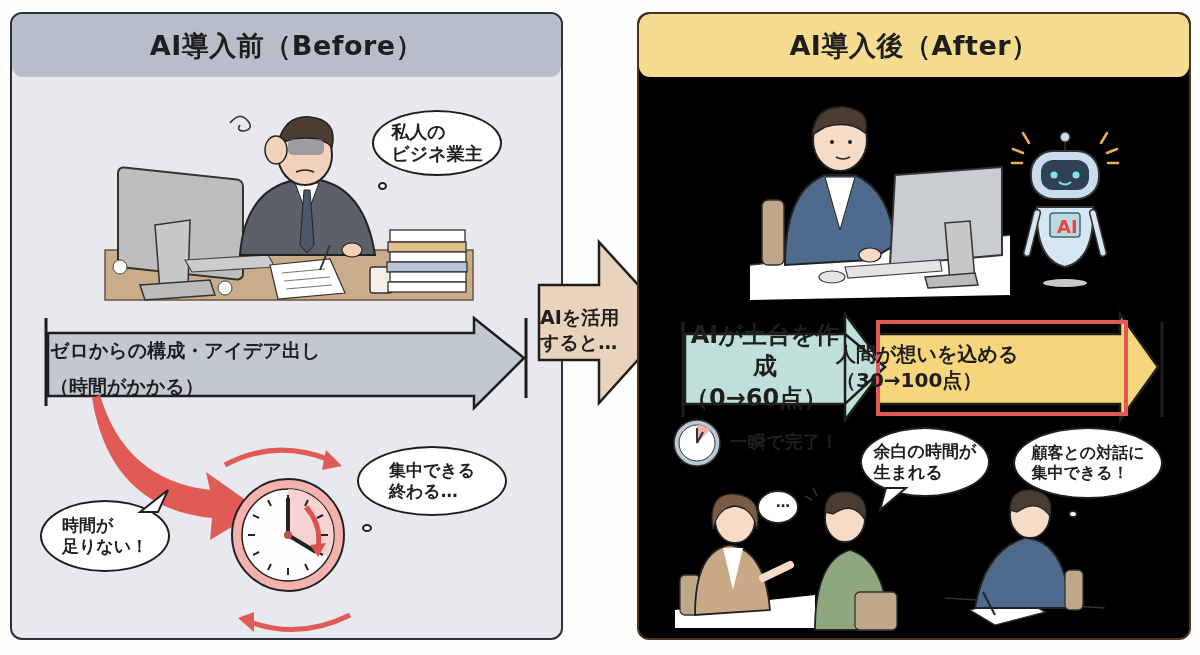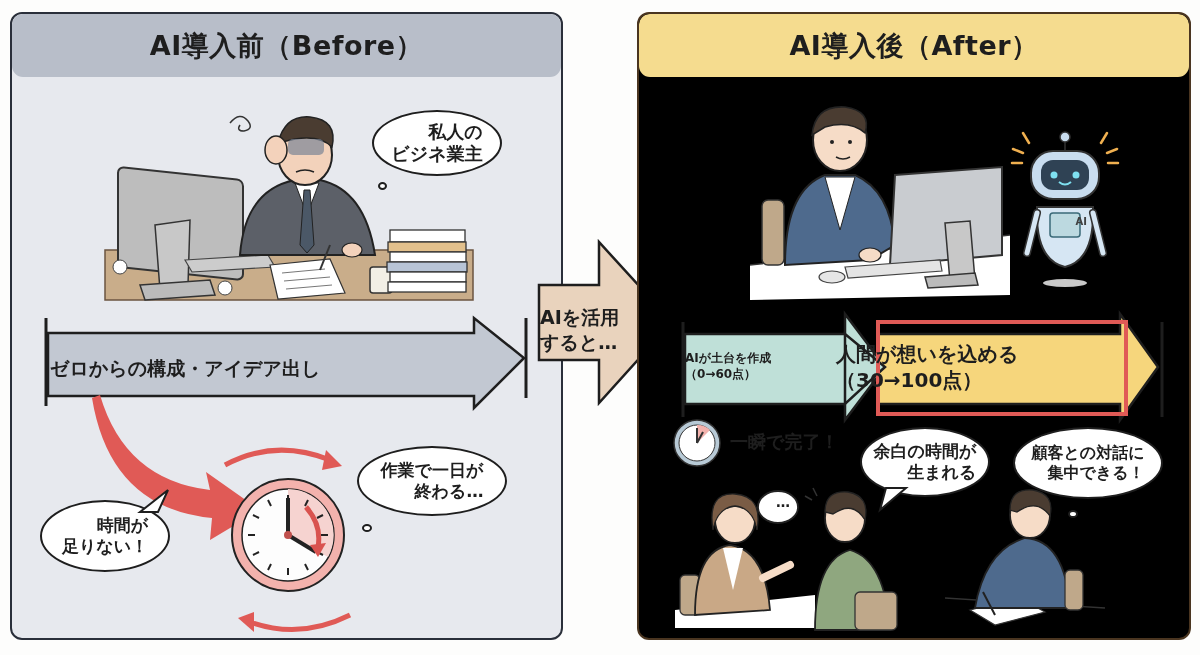--- a/index.html
+++ b/index.html
@@ -10,21 +10,21 @@
   .panel.before { left: 10px; width: 553px; background: #e7e9ee; }
   .panel.after  { left: 637px; width: 554px; background: #000000; border-color: #4a3520; }
   .panel .head { position: absolute; left: 0; top: 0; width: 100%; height: 63px; display: flex; align-items: center; justify-content: center; font-weight: bold; font-size: 27px; letter-spacing: 0.5px; border-radius: 11px; }
   .panel.before .head { background: #b8bec9; }
   .panel.after .head { background: #f5dc8f; }
 
   .abs { position: absolute; }
   svg.abs { overflow: visible; }
 
   
-  .bubble { position: absolute; background: #ffffff; border: 2px solid #1e1e1e; border-radius: 50%; display: flex; align-items: center; justify-content: center; text-align: right; font-weight: bold; line-height: 1.25; }
+  .bubble { position: absolute; background: #ffffff; border: 2px solid #1e1e1e; border-radius: 50%; display: flex; align-items: center; justify-content: center; text-align: left; font-weight: bold; line-height: 1.25; }
   .bubble span { display: block; }
 
   .arrow-label { position: absolute; display: flex; flex-direction: column; align-items: flex-start; justify-content: center; text-align: center; font-weight: bold; line-height: 1.3; }
   .dot { position: absolute; background: #fff; border: 2px solid #1e1e1e; border-radius: 50%; }
 </style>
 </head>
 <body>
 
 <div class="panel before">
   <div class="head">AI導入前（Before）</div>
@@ -89,20 +89,21 @@
 </div>
 <div class="dot" style="left:378px;top:182px;width:9px;height:8px;"></div>
 
 <svg class="abs" style="left:44px;top:318px;" width="490" height="90" viewBox="0 0 490 90">
   <line x1="2" y1="0" x2="2" y2="88" stroke="#1e1e1e" stroke-width="3"></line>
   <line x1="482" y1="0" x2="482" y2="80" stroke="#1e1e1e" stroke-width="3"></line>
   <polygon points="4,15 430,15 430,0 480,40 430,90 430,78 4,78" fill="#c2c8d2" stroke="#1e1e1e" stroke-width="2.5"></polygon>
 </svg>
 <div class="arrow-label" style="left:50px;top:334px;width:430px;height:68px;font-size:19px;gap:11px;">
   <span>ゼロからの構成・アイデア出し</span>
+  <span>（時間がかかる）</span>
 </div>
 
 <svg class="abs" style="left:60px;top:390px;" width="300" height="250" viewBox="0 0 300 250">
 
   <path d="M40 5 Q65 90 150 100 L146 82 L200 120 L150 150 L152 128 Q50 118 32 8 Z" fill="#e05a56"></path>
 
   <g transform="translate(228,145)">
     <circle r="56" fill="#f3b2ad" stroke="#222" stroke-width="2"></circle>
     <circle r="46" fill="#fdfdfd" stroke="#222" stroke-width="1.5"></circle>
     <path d="M0 0 L0 -46 A46 46 0 0 1 40 22 Z" fill="#f6d3d0"></path>
@@ -138,21 +139,21 @@
     <span>時間が</span>
     <span>足りない！</span>
   </div>
 </div>
 <svg class="abs" style="left:140px;top:490px;" width="30" height="22">
   <polygon points="0,22 28,0 18,22" fill="#fff" stroke="#1e1e1e" stroke-width="2"></polygon>
 </svg>
 
 <div class="bubble" style="left:357px;top:446px;width:150px;height:70px;font-size:17px;">
   <div>
-    <span>作業で一日が</span>
+    <span>集中できる</span>
     <span>終わる…</span>
   </div>
 </div>
 <div class="dot" style="left:362px;top:524px;width:10px;height:8px;"></div>
 
 <svg class="abs" style="left:537px;top:240px;" width="140" height="165" viewBox="0 0 140 165">
   <polygon points="2,45 62,45 62,2 135,82 62,163 62,120 2,120" fill="#e9d3bd" stroke="#1e1e1e" stroke-width="2.5"></polygon>
 </svg>
 <div class="arrow-label" style="left:540px;top:300px;width:96px;height:60px;font-size:19px;">
   <span>AIを活用</span>
@@ -206,34 +207,34 @@
     <g stroke="#f0b050" stroke-width="2.5" stroke-linecap="round">
       <line x1="-42" y1="38" x2="-36" y2="48"></line>
         <line x1="-52" y1="54" x2="-42" y2="58"></line>
         <line x1="-53" y1="68" x2="-43" y2="68"></line>
       <line x1="42" y1="38" x2="36" y2="48"></line>
         <line x1="52" y1="54" x2="42" y2="58"></line>
         <line x1="53" y1="68" x2="43" y2="68"></line>
     </g>
   </g>
 </svg>
-<div class="abs" style="left:1057px;top:216px;width:30px;text-align:right;font-weight:bold;font-size:10px;color:#404040;">AI</div>
+<div class="abs" style="left:1057px;top:216px;width:30px;text-align:left;font-weight:bold;font-size:18px;color:#ef4444;">AI</div>
 
 <svg class="abs" style="left:680px;top:312px;" width="490" height="110" viewBox="0 0 490 110">
   <line x1="3" y1="10" x2="3" y2="105" stroke="#1e1e1e" stroke-width="3"></line>
   <line x1="482" y1="10" x2="482" y2="105" stroke="#1e1e1e" stroke-width="3"></line>
 
   <polygon points="5,22 165,22 165,2 205,55 165,108 165,92 5,92" fill="#bfe0d8" stroke="#1e1e1e" stroke-width="2.5"></polygon>
 
   <polygon points="198,22 440,22 440,2 478,55 440,108 440,92 198,92" fill="#f6d67c" stroke="#1e1e1e" stroke-width="2.5"></polygon>
   <polygon points="165,22 205,55 165,92" fill="#bfe0d8" stroke="#1e1e1e" stroke-width="2.5"></polygon>
 
   <rect x="198" y="10" width="248" height="92" fill="none" stroke="#e05a56" stroke-width="4"></rect>
 </svg>
-<div class="arrow-label" style="left:685px;top:338px;width:160px;height:58px;font-size:12px;">
+<div class="arrow-label" style="left:685px;top:338px;width:160px;height:58px;font-size:24px;">
   <span>AIが土台を作成</span>
   <span>（0→60点）</span>
 </div>
 <div class="arrow-label" style="left:836px;top:338px;width:230px;height:58px;font-size:20px;">
   <span>人間が想いを込める</span>
   <span>（30→100点）</span>
 </div>
 
 <svg class="abs" style="left:672px;top:418px;" width="50" height="50" viewBox="0 0 50 50">
   <circle cx="25" cy="25" r="23" fill="#b8cad6" stroke="#333" stroke-width="1.5"></circle>

